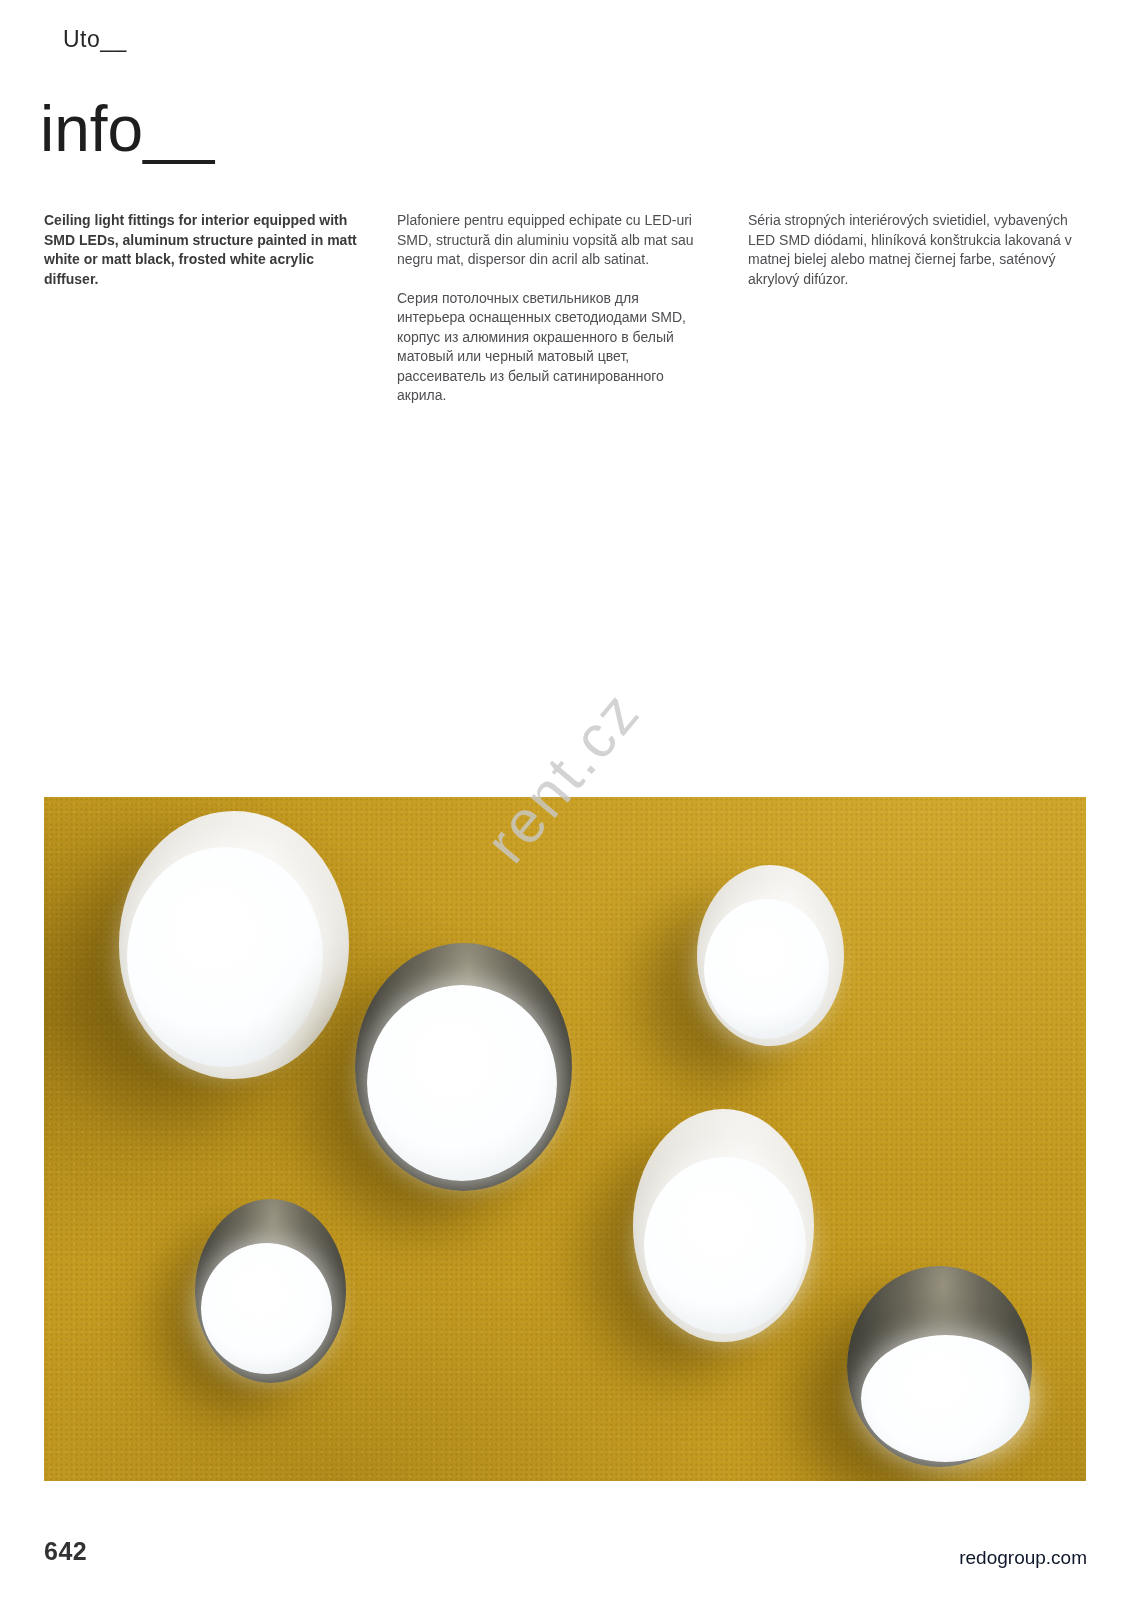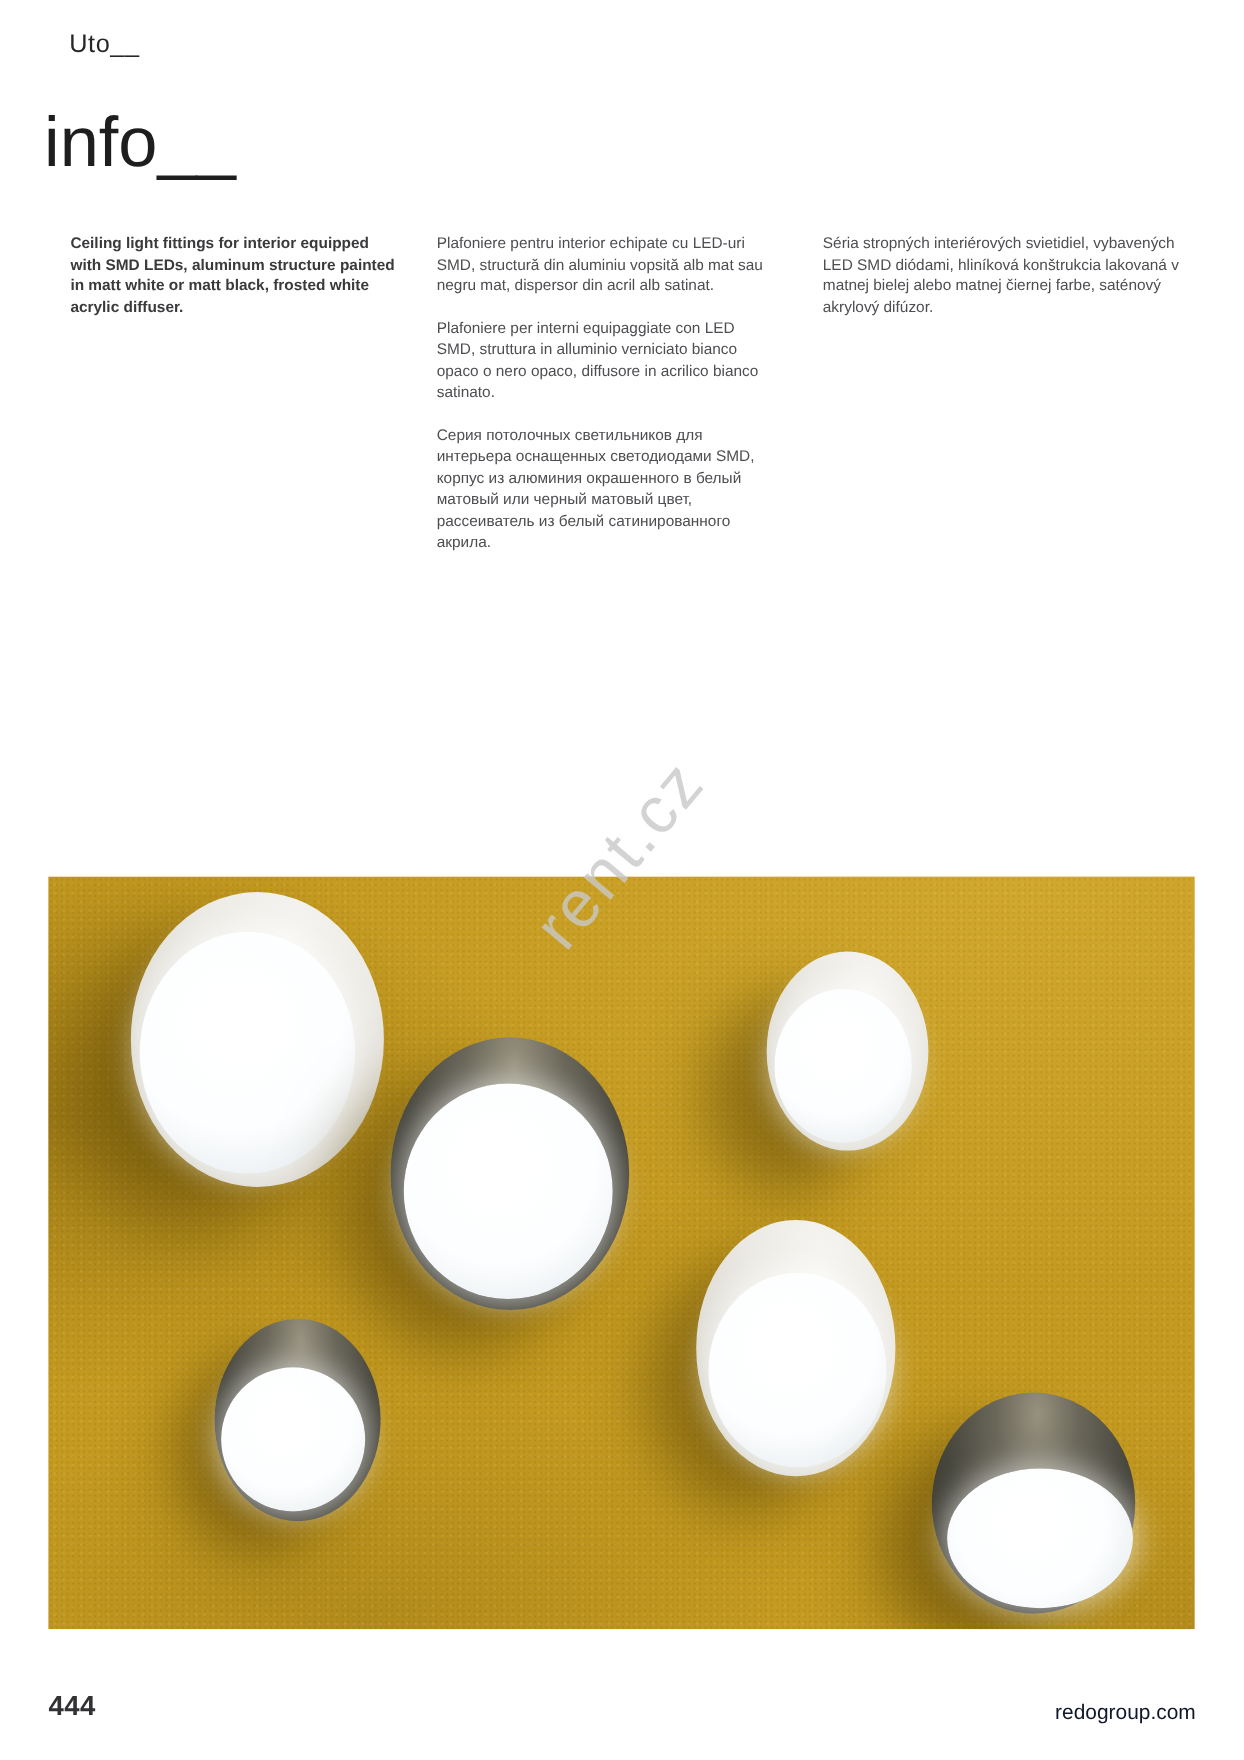--- a/index.html
+++ b/index.html
@@ -18,21 +18,21 @@
     font-size:64px; font-weight:400; color:#1e1e1e; letter-spacing:0;
   }
 
   
   .descriptions { position:absolute; left:44px; top:211px; width:1043px; height:260px; }
   .desc-col { position:absolute; top:0; width:318px; font-size:14px; line-height:19.5px; color:#4e4e52; }
   .desc-col.c1 { left:0; }
   .desc-col.c2 { left:353px; width:308px; }
   .desc-col.c3 { left:704px; width:334px; }
   .desc-col p { margin:0 0 19px 0; }
-  .desc-col p.en { font-weight:700; color:#3a3a3c;margin-left:20px; }
+  .desc-col p.en { font-weight:700; color:#3a3a3c; }
 
   
   .photo {
     position:absolute; left:44px; top:797px; width:1042px; height:684px; overflow:hidden;
     background:
       radial-gradient(120% 100% at 85% 0%, rgba(236,198,72,.32) 0%, rgba(236,198,72,0) 55%),
       radial-gradient(70% 60% at 0% 32%, rgba(90,68,5,.30) 0%, rgba(90,68,5,0) 60%),
       radial-gradient(60% 55% at 28% 100%, rgba(90,68,5,.18) 0%, rgba(90,68,5,0) 60%),
       radial-gradient(55% 45% at 100% 100%, rgba(120,92,12,.22) 0%, rgba(120,92,12,0) 62%),
       #c49a20;
@@ -83,22 +83,21 @@
 <div class="page">
 
   <div class="brand">Uto__</div>
   <h1 class="title">info__</h1>
 
   <section class="descriptions">
     <div class="desc-col c1">
       <p class="en">Ceiling light fittings for interior equipped with SMD LEDs, aluminum structure painted in matt white or matt black, frosted white acrylic diffuser.</p>
     </div>
     <div class="desc-col c2">
-      <p>Plafoniere pentru interior echipate cu LED-uri SMD, structură din aluminiu vopsită alb mat sau negru mat, dispersor din acril alb satinat.</p>
-      <p>Plafoniere per interni equipaggiate con LED SMD, struttura in alluminio verniciato bianco opaco o nero opaco, diffusore in acrilico bianco satinato.</p>
+      <p>Plafoniere pentru equipped echipate cu LED-uri SMD, structură din aluminiu vopsită alb mat sau negru mat, dispersor din acril alb satinat.</p>
       <p>Серия потолочных светильников для интерьера оснащенных светодиодами SMD, корпус из алюминия окрашенного в белый матовый или черный матовый цвет, рассеиватель из белый сатинированного акрила.</p>
     </div>
     <div class="desc-col c3">
       <p>Séria stropných interiérových svietidiel, vybavených LED SMD diódami, hliníková konštrukcia lakovaná v matnej bielej alebo matnej čiernej farbe, saténový akrylový difúzor.</p>
     </div>
   </section>
 
   <div class="photo">
     <div class="lamps-layer">
         <div class="lamp white" style="left: 75px; top: 14px; width: 230px; height: 268px; box-shadow: rgba(84, 63, 4, 0.5) -60px 40px 70px;">
@@ -117,16 +116,16 @@
           <div class="diffuser" style="left: 11px; top: 48px; width: 162px; height: 177px;"></div>
         </div>
         <div class="lamp dark" style="left: 803px; top: 469px; width: 185px; height: 201px; box-shadow: rgba(84, 63, 4, 0.55) -48px 34px 55px;">
           <div class="diffuser" style="left: 14px; top: 69px; width: 169px; height: 127px;"></div>
         </div>
       </div>
   </div>
 
   <div class="watermark">rent.cz</div>
 
-  <div class="page-number">444</div>
+  <div class="page-number">642</div>
   <div class="website">redogroup.com</div>
 
 </div>
 
 </body></html>

